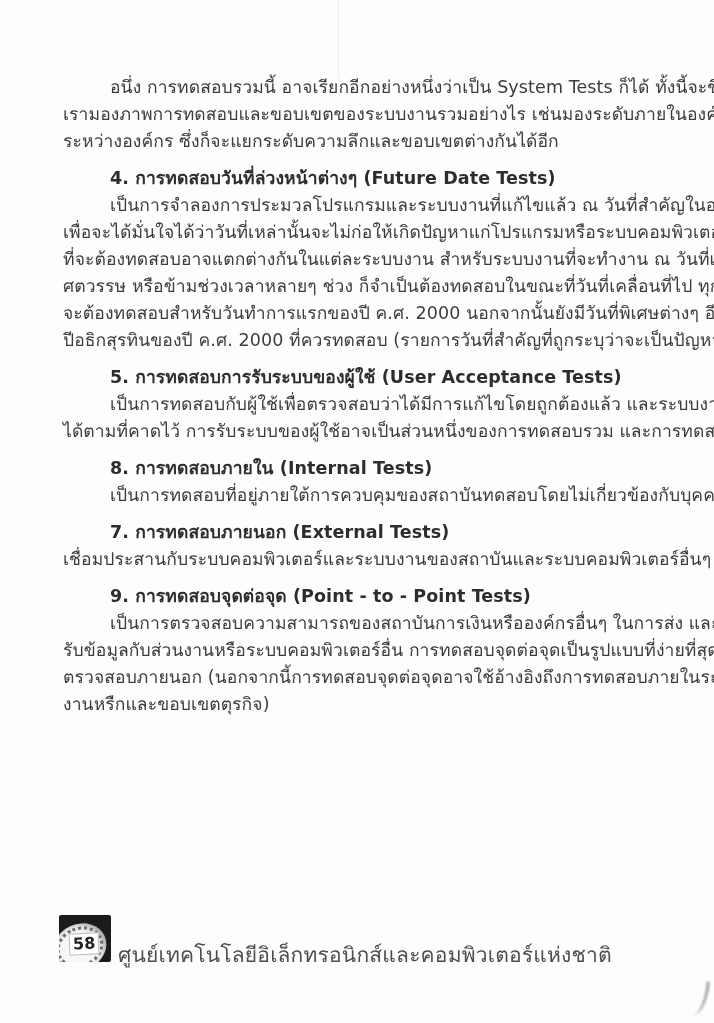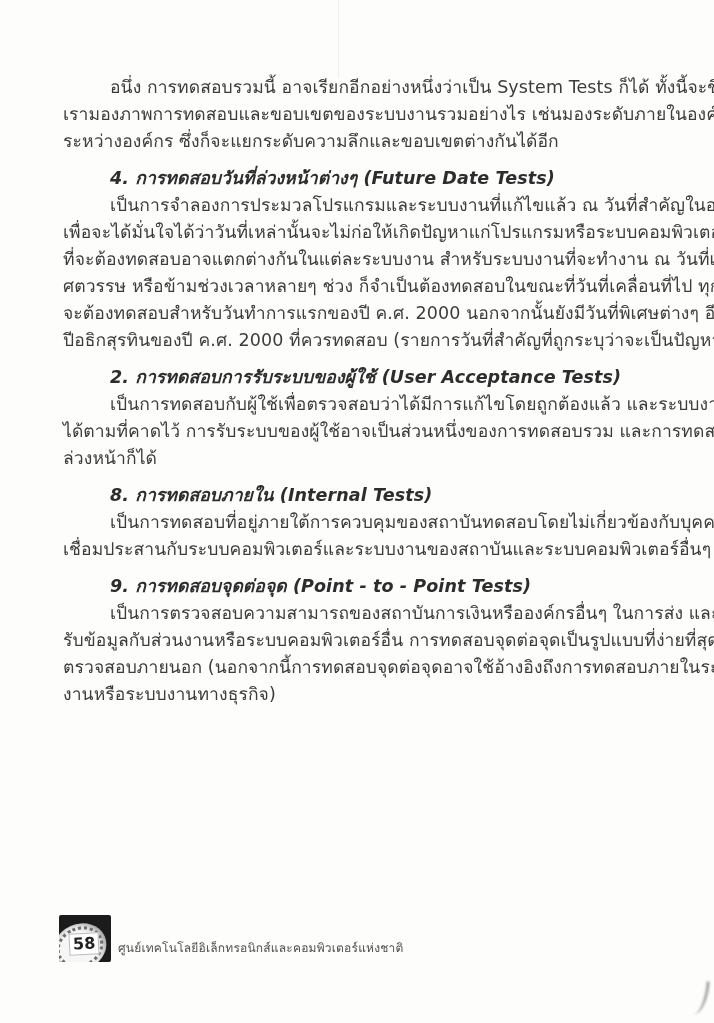--- a/index.html
+++ b/index.html
@@ -24,21 +24,21 @@
     font-size:17.5px;line-height:27px;color:#3c3c3c;
     letter-spacing:0.1px;
   }
   .line{
     margin:0;white-space:nowrap;overflow:visible;
   }
   .indent{padding-left:47px;}
   .heading{
     margin:10px 0 0 0;padding-left:47px;
     font-weight:bold;color:#2d2d2d;white-space:nowrap;
-    font-size:17.5px;line-height:27px;font-style:italic;
+    font-size:17.5px;line-height:27px;
   }
   
   .footer{
     position:absolute;left:0;top:912px;width:714px;height:60px;
   }
   .logo{
     position:absolute;left:59px;top:3px;width:52px;height:47px;
     background:#1b1b1b;border-radius:2px;overflow:hidden;
   }
   .dial{
@@ -53,21 +53,21 @@
   }
   .page-num{
     position:absolute;left:10px;top:18px;
     background:#ffffff;color:#222;
     font-weight:bold;font-size:16px;line-height:20px;
     padding:0 3px;border:1px solid #bbb;
     transform:rotate(-3deg);
   }
   .org{
     position:absolute;left:118px;top:26px;
-    font-size:12px;color:#4d4d4d;letter-spacing:0.2px;
+    font-size:21px;color:#4d4d4d;letter-spacing:0.2px;
     white-space:nowrap;
   }
   
   .corner-mark{
     position:absolute;right:6px;bottom:8px;width:10px;height:34px;
     border-right:3px solid rgba(90,90,90,0.55);
     border-radius:0 0 100% 0 / 0 0 90% 0;
     transform:rotate(6deg);
     filter:blur(1px);
   }
@@ -86,35 +86,35 @@
     <p class="line">ระหว่างองค์กร ซึ่งก็จะแยกระดับความลึกและขอบเขตต่างกันได้อีก</p>
 
     <h3 class="heading">4. การทดสอบวันที่ล่วงหน้าต่างๆ (Future Date Tests)</h3>
     <p class="line indent">เป็นการจำลองการประมวลโปรแกรมและระบบงานที่แก้ไขแล้ว ณ วันที่สำคัญในอนาคต</p>
     <p class="line">เพื่อจะได้มั่นใจได้ว่าวันที่เหล่านั้นจะไม่ก่อให้เกิดปัญหาแก่โปรแกรมหรือระบบคอมพิวเตอร์ วันที่พิเศษ</p>
     <p class="line">ที่จะต้องทดสอบอาจแตกต่างกันในแต่ละระบบงาน สำหรับระบบงานที่จะทำงาน ณ วันที่เปลี่ยน</p>
     <p class="line">ศตวรรษ หรือข้ามช่วงเวลาหลายๆ ช่วง ก็จำเป็นต้องทดสอบในขณะที่วันที่เคลื่อนที่ไป ทุกระบบงาน</p>
     <p class="line">จะต้องทดสอบสำหรับวันทำการแรกของปี ค.ศ. 2000 นอกจากนั้นยังมีวันที่พิเศษต่างๆ อีกหลายวัน เช่น</p>
     <p class="line">ปีอธิกสุรทินของปี ค.ศ. 2000 ที่ควรทดสอบ (รายการวันที่สำคัญที่ถูกระบุว่าจะเป็นปัญหาแสดงใน</p>
 
-    <h3 class="heading">2. การทดสอบการรับระบบของผู้ใช้ (User Acceptance Tests)</h3>
+    <h3 class="heading">5. การทดสอบการรับระบบของผู้ใช้ (User Acceptance Tests)</h3>
     <p class="line indent">เป็นการทดสอบกับผู้ใช้เพื่อตรวจสอบว่าได้มีการแก้ไขโดยถูกต้องแล้ว และระบบงานทำงาน</p>
     <p class="line">ได้ตามที่คาดไว้ การรับระบบของผู้ใช้อาจเป็นส่วนหนึ่งของการทดสอบรวม และการทดสอบวันที่</p>
-    <p class="line">ล่วงหน้าก็ได้</p>
 
     <h3 class="heading">8. การทดสอบภายใน (Internal Tests)</h3>
     <p class="line indent">เป็นการทดสอบที่อยู่ภายใต้การควบคุมของสถาบันทดสอบโดยไม่เกี่ยวข้องกับบุคคลภายนอก</p>
 
+    <h3 class="heading">7. การทดสอบภายนอก  (External Tests)</h3>
     <p class="line">เชื่อมประสานกับระบบคอมพิวเตอร์และระบบงานของสถาบันและระบบคอมพิวเตอร์อื่นๆ ส่วนมาก</p>
 
     <h3 class="heading">9. การทดสอบจุดต่อจุด (Point - to - Point Tests)</h3>
     <p class="line indent">เป็นการตรวจสอบความสามารถของสถาบันการเงินหรือองค์กรอื่นๆ ในการส่ง และ/หรือ</p>
     <p class="line">รับข้อมูลกับส่วนงานหรือระบบคอมพิวเตอร์อื่น การทดสอบจุดต่อจุดเป็นรูปแบบที่ง่ายที่สุดของการ -</p>
     <p class="line">ตรวจสอบภายนอก (นอกจากนี้การทดสอบจุดต่อจุดอาจใช้อ้างอิงถึงการทดสอบภายในระหว่างหน่วย</p>
-    <p class="line">งานหรือระบบงานทางธุรกิจ)</p>
+    <p class="line">งานหรืกและขอบเขตตุรกิจ)</p>
 
   </main>
 
   <footer class="footer">
     <div class="logo">
       <div class="dial"></div>
       <div class="page-num">58</div>
     </div>
     <div class="org">ศูนย์เทคโนโลยีอิเล็กทรอนิกส์และคอมพิวเตอร์แห่งชาติ</div>
   </footer>

